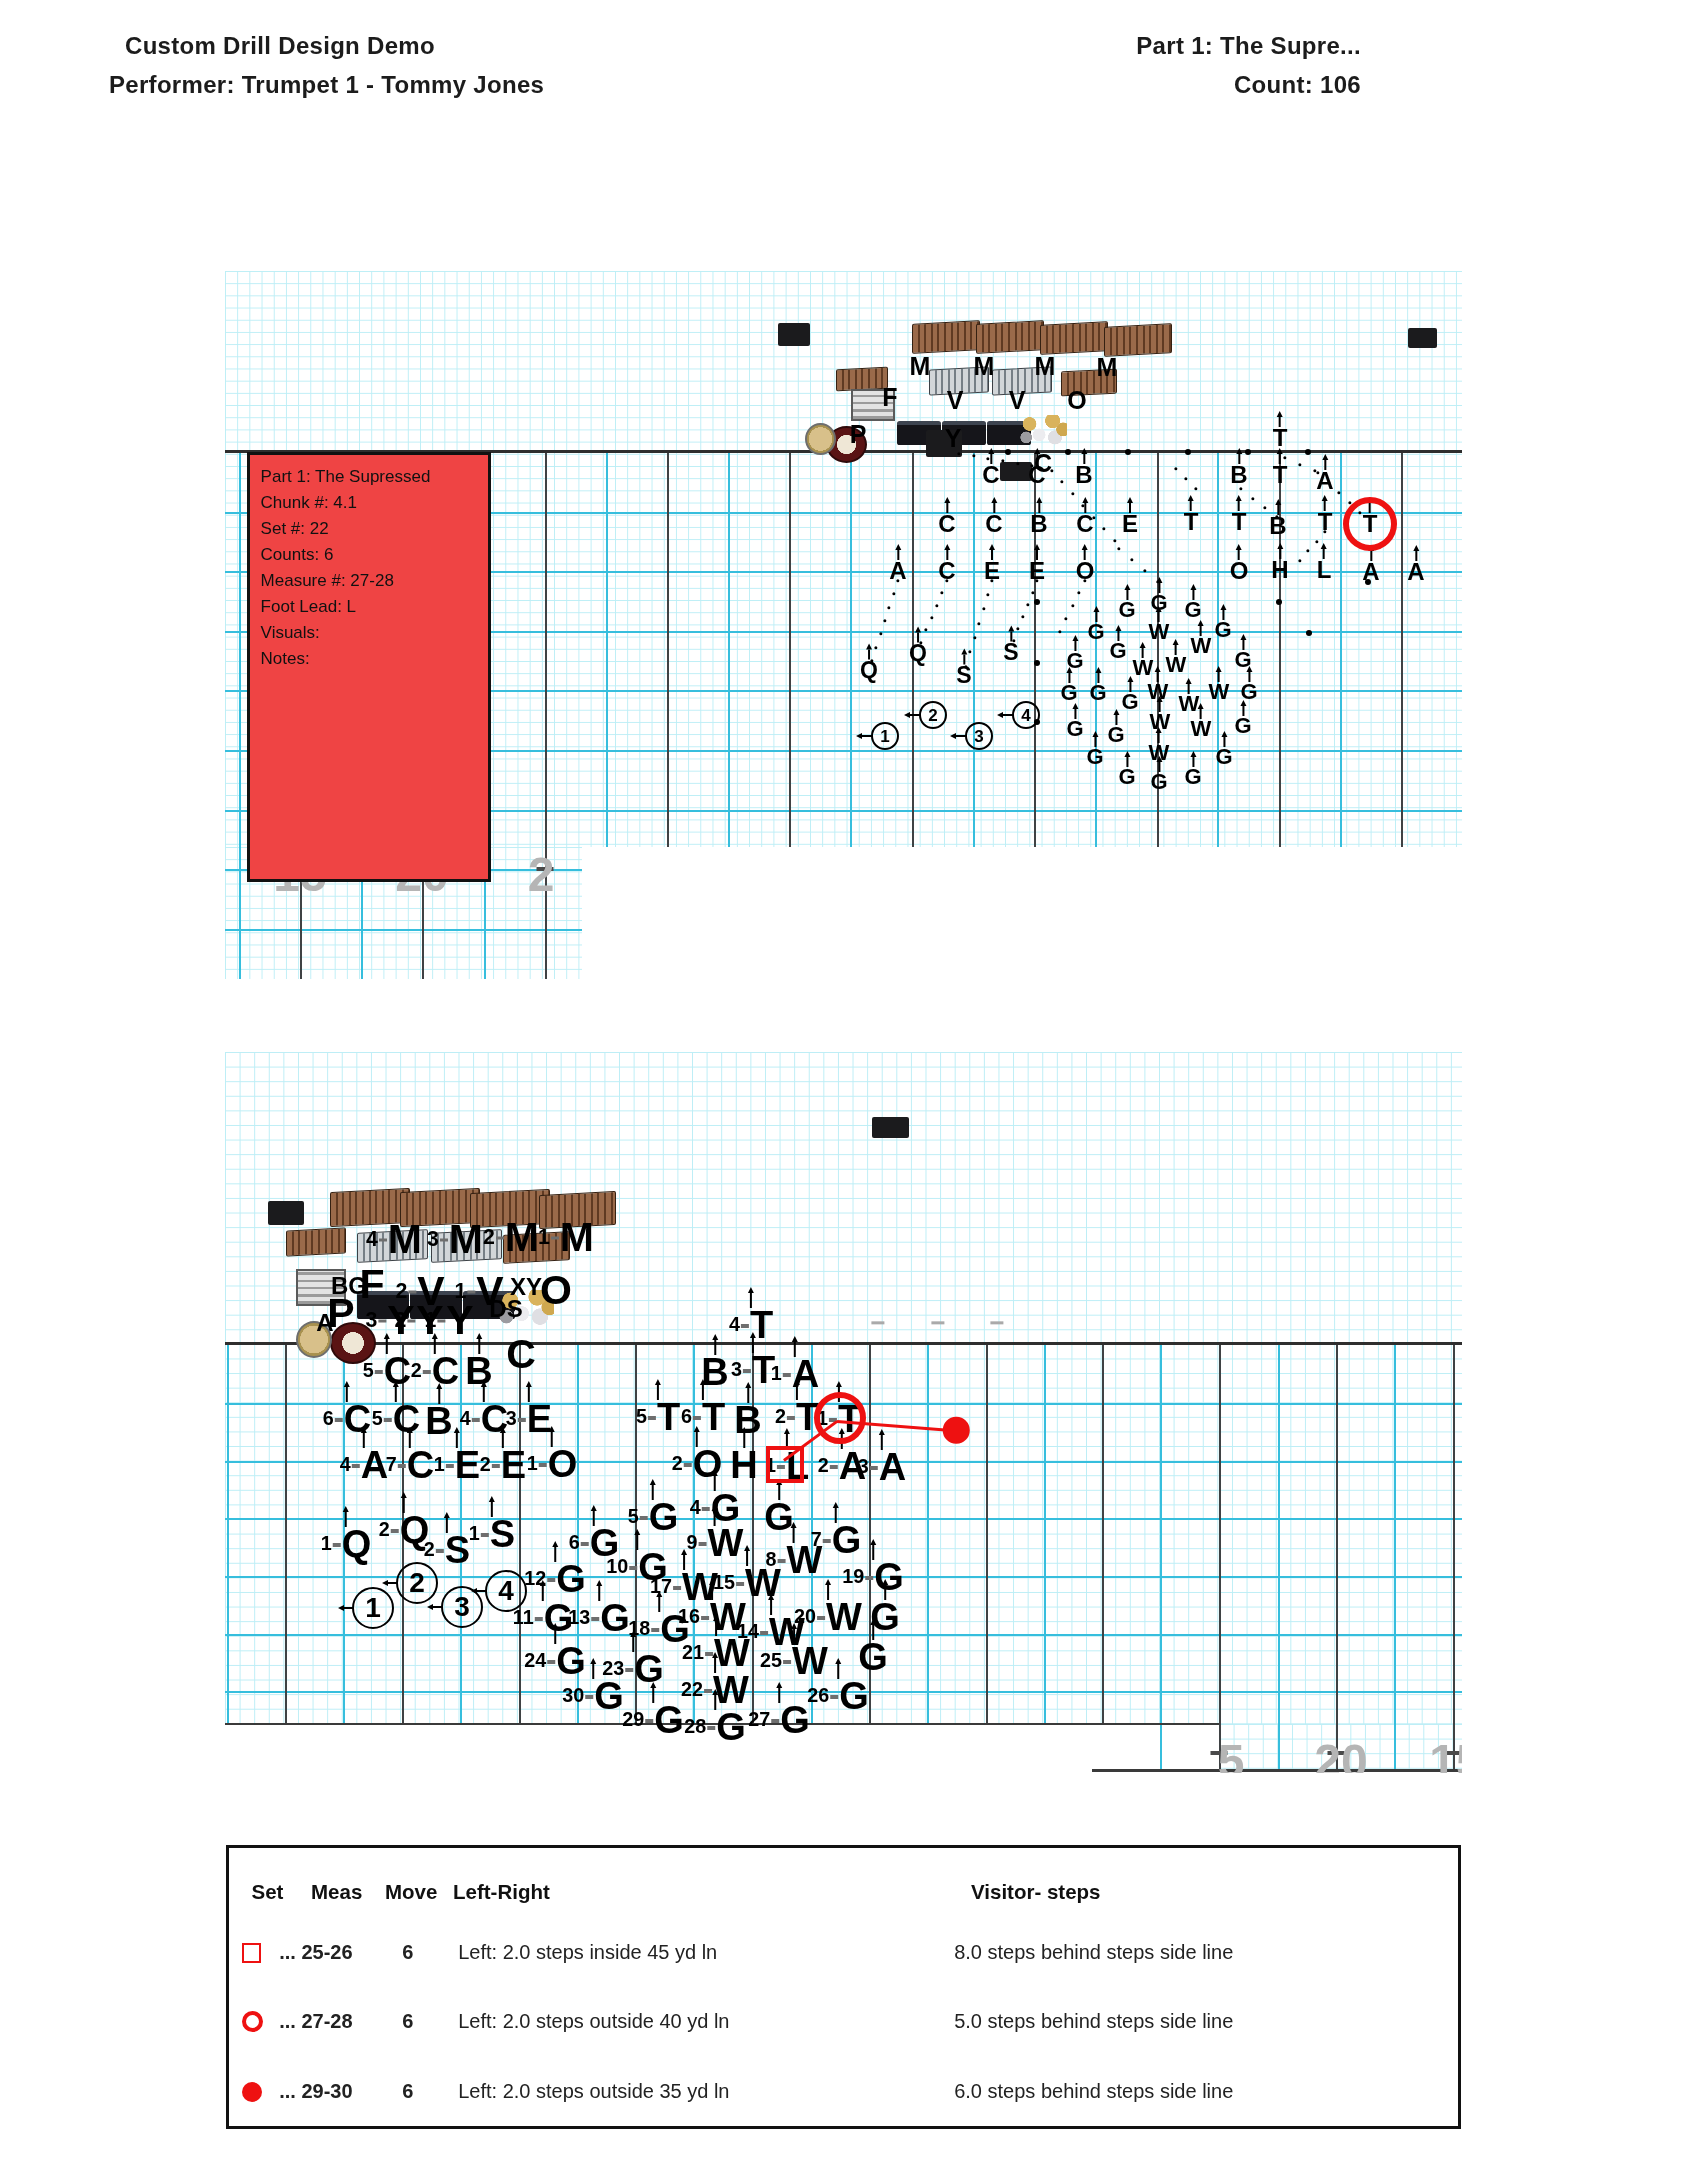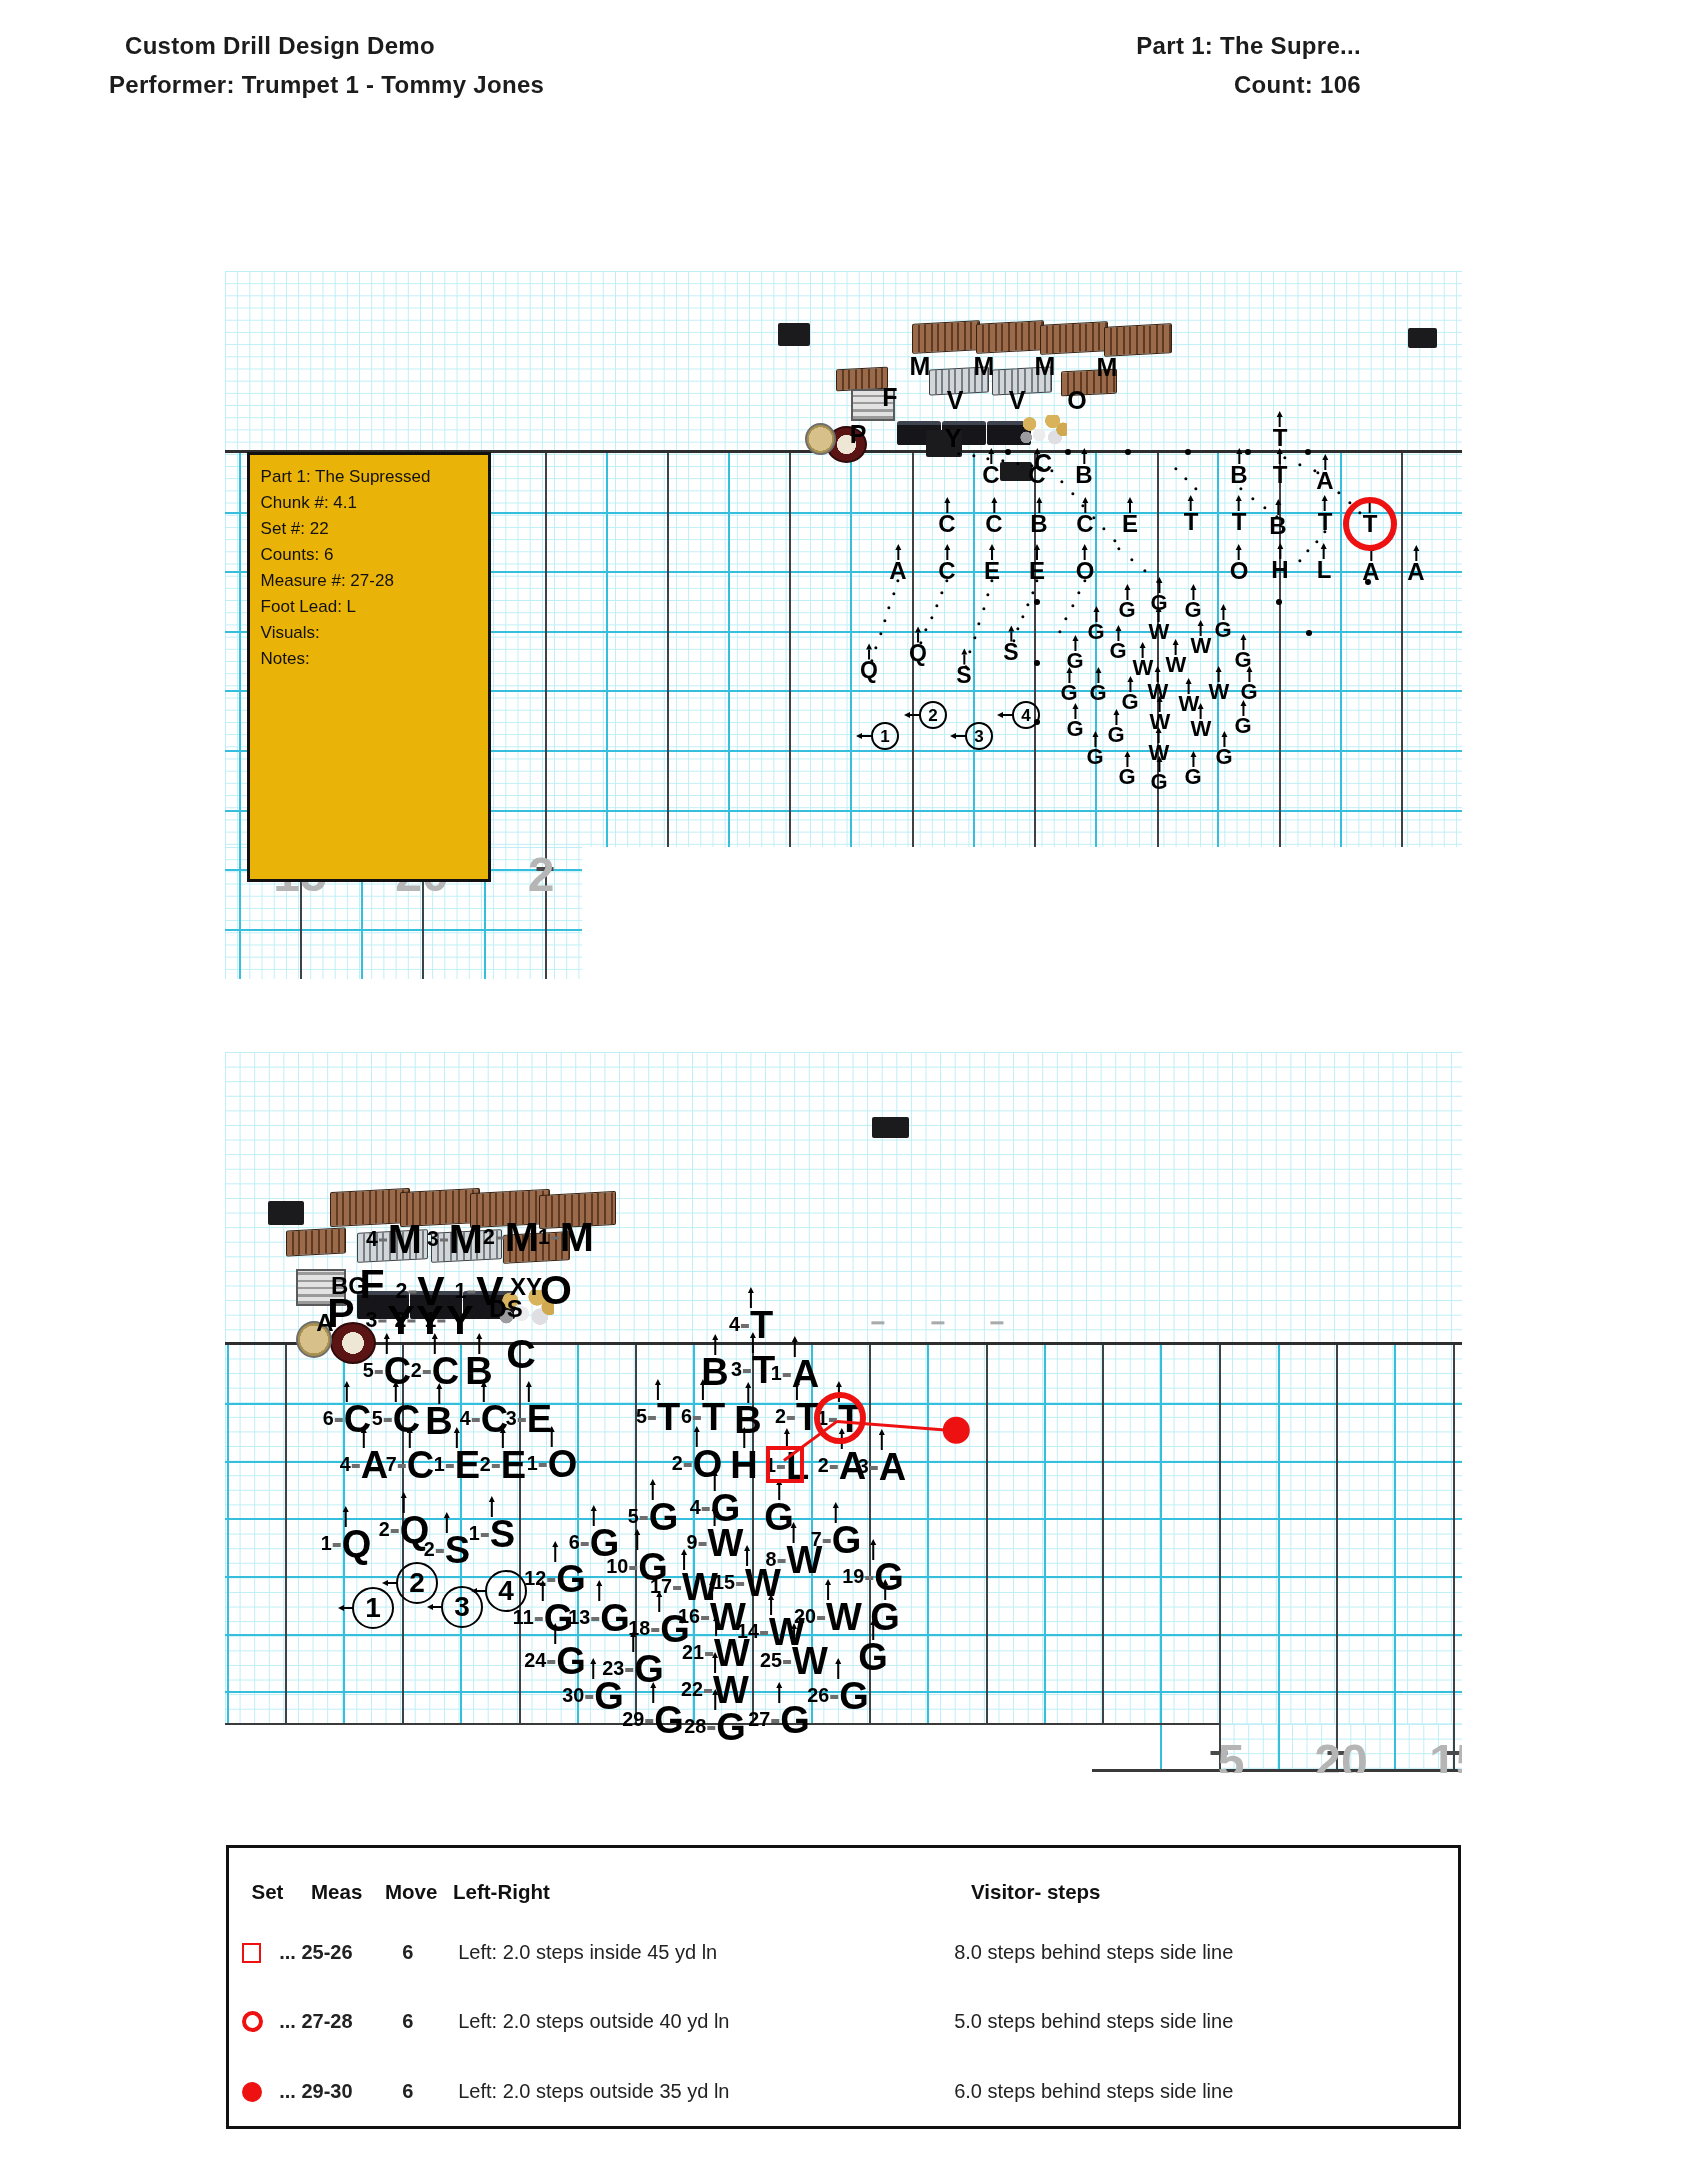--- a/index.html
+++ b/index.html
@@ -11,21 +11,21 @@
                      linear-gradient(to bottom,#bdeef6 1.3px,transparent 1.3px);}
   .fine.t{background-size:12.2px 12.2px;}
   .fine.m{background-size:14.6px 14.6px;}
   .vline,.hline{position:absolute;}
   .cyan{background:#36bedd;}
   .yard{background:#3f4244;}
   .side{background:#2e2e2e;}
   .darkln{background:#3a3a3a;}
   .tickmark{position:absolute;width:17px;height:4px;background:#4a4a4a;transform:translate(-50%,-50%);z-index:1;}
   .ydnum{position:absolute;transform:translate(-50%,-50%);font-weight:bold;color:#b5b5b5;z-index:1;font-size:48px;}
-  .infobox{position:absolute;background:#eab308;border:3.3px solid #111;z-index:3;padding:9.3px 0 0 10.6px;box-sizing:border-box;}
+  .infobox{position:absolute;background:#ef4444;border:3.3px solid #111;z-index:3;padding:9.3px 0 0 10.6px;box-sizing:border-box;}
   .infobox div{font-size:17px;color:#111;line-height:26px;}
   .perf{position:absolute;transform:translate(-50%,-50%);font-weight:bold;color:#000;white-space:nowrap;z-index:4;display:flex;align-items:center;line-height:1;}
   .perf .pre{font-size:52%;}
   .m .pre::after{content:"";display:inline-block;width:8px;height:3.3px;background:#6e6e6e;margin:0 0.7px 0 1.3px;vertical-align:middle;}
   .ar{position:absolute;bottom:96%;left:50%;transform:translateX(-50%);width:2px;background:#000;}
   .t .ar{height:10px;}
   .m .ar{height:14.6px;}
   .ar::after{content:"";position:absolute;top:-6px;left:50%;transform:translateX(-50%);
     border-left:3.3px solid transparent;border-right:3.3px solid transparent;border-bottom:6.6px solid #000;}
   .arl{position:absolute;right:96%;top:50%;transform:translateY(-50%);height:2px;width:10.6px;background:#000;}

